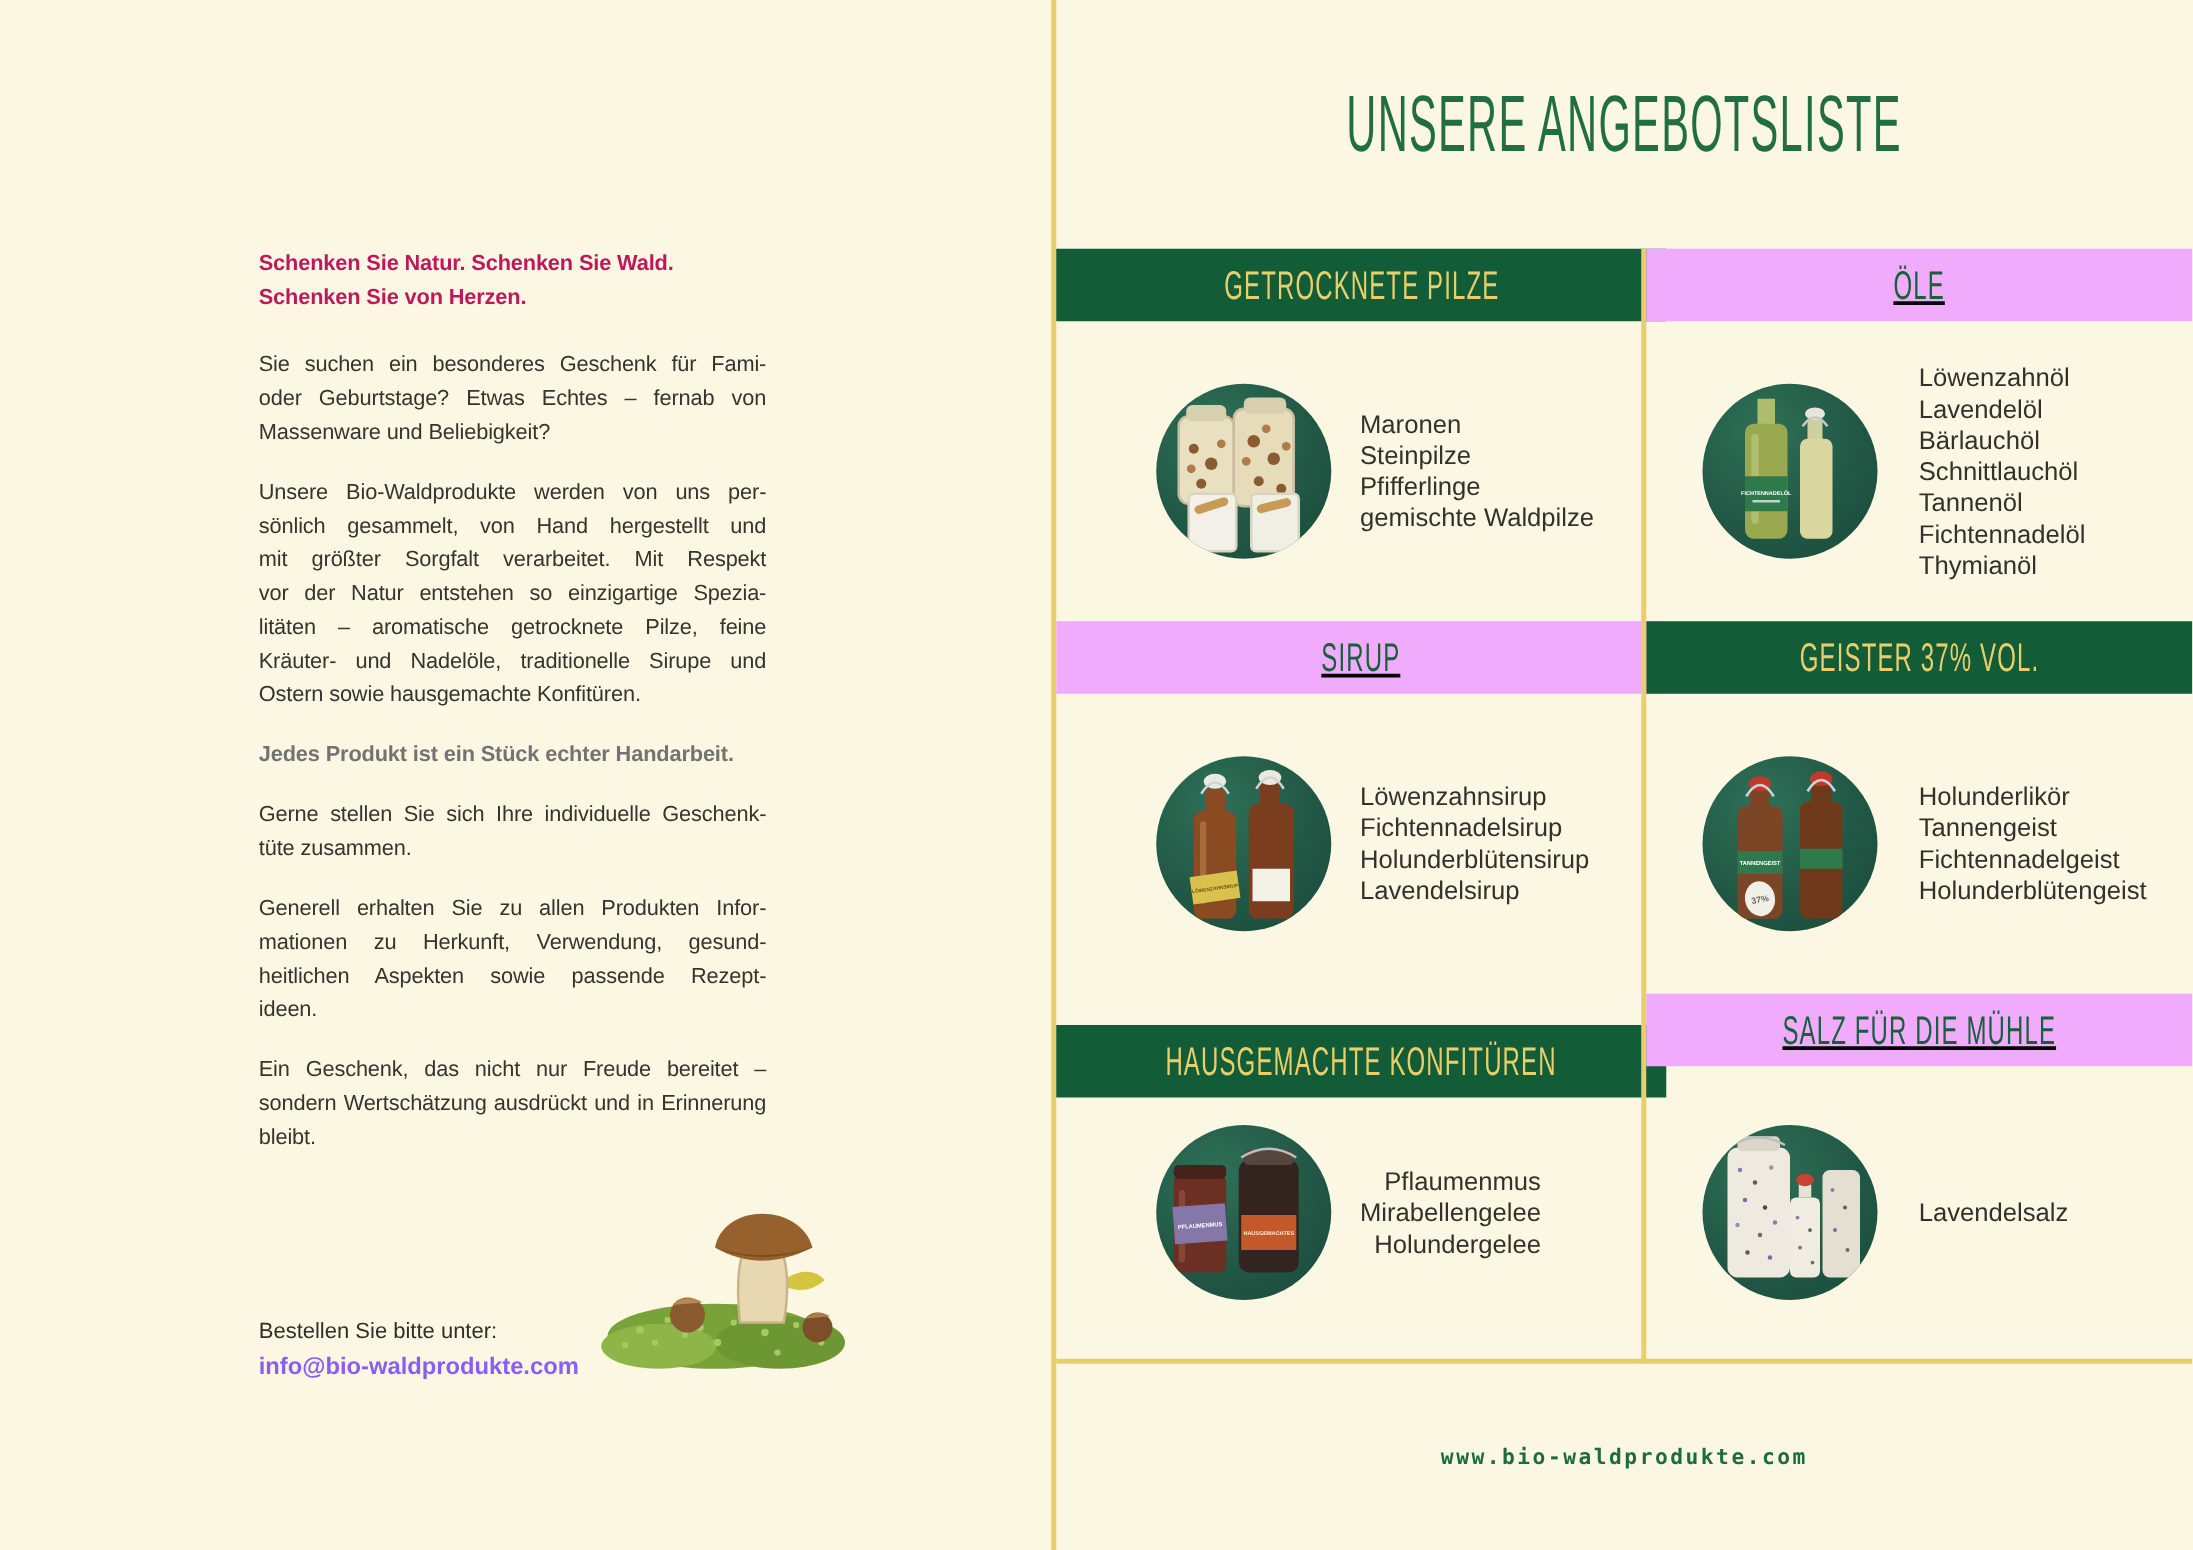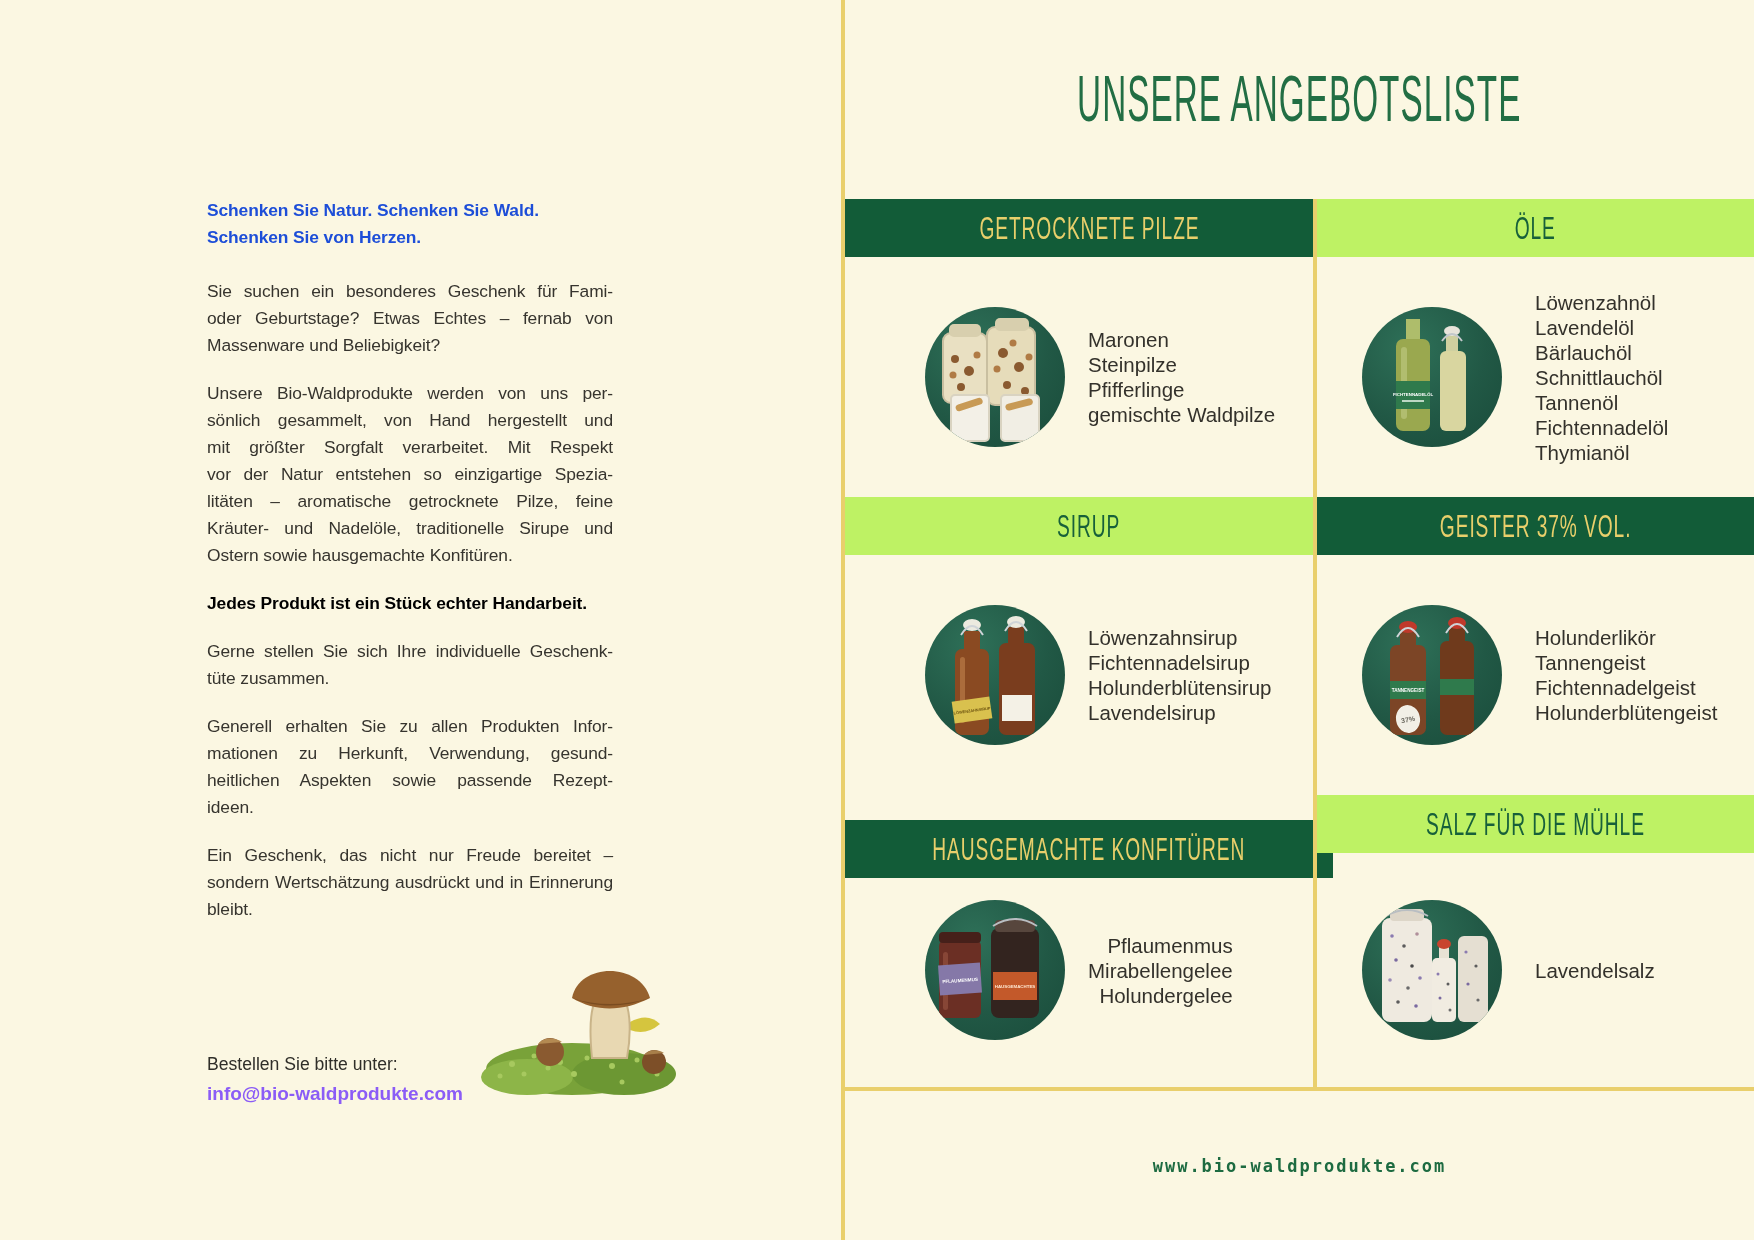--- a/index.html
+++ b/index.html
@@ -2,23 +2,23 @@
 <html><head>
 <meta charset="utf-8">
 <style>
   html,body{margin:0;padding:0;background:#fbf7e2;}
   #canvas{position:relative;width:1754px;height:1240px;background:#fbf7e2;
           font-family:"Liberation Sans",sans-serif;overflow:hidden;}
 
   
   .left-text{position:absolute;left:207px;top:197px;width:406px;
              font-size:17.4px;line-height:27px;color:#36342e;letter-spacing:-0.1px;}
-  #intro-heading{font-weight:bold;margin-bottom:27px;color:#1d4ed8;}
+  #intro-heading{font-weight:bold;margin-bottom:27px;color:#be185d;}
   .para{margin-bottom:21px;}
-  .para.bold{font-weight:bold;color:#000000;}
+  .para.bold{font-weight:bold;color:#737373;}
   .line{text-align:justify;text-align-last:justify;}
   .line.last{text-align-last:left;}
   .order-block{position:absolute;left:207px;top:1050px;font-size:17.6px;line-height:29px;color:#2f2e29;}
   .order-block .email{font-weight:bold;font-size:19px;color:#8b5cf6;}
   #mushroom{position:absolute;left:472px;top:936px;width:205px;height:165px;}
 
   
   .vline{position:absolute;background:#e9cf6c;}
   #fold{left:841px;top:0;width:4px;height:1240px;}
   #col-divider{left:1313px;top:199px;width:4px;height:892px;}
@@ -26,21 +26,21 @@
 
   
   #page-title{position:absolute;left:845px;top:62px;width:909px;height:80px;
               display:flex;align-items:flex-start;justify-content:center;margin:0;}
   #page-title span{display:inline-block;font-size:64px;font-weight:500;color:#226e44;
               letter-spacing:2px;transform:scaleX(.52);white-space:nowrap;}
 
   .band{position:absolute;height:58px;display:flex;align-items:center;justify-content:center;}
   .band.green{background:#125c38;}
   .band.green span{color:#e8cf6b;}
-  .band.yellow{background:#bef264;}
+  .band.yellow{background:#f0abfc;text-decoration:underline;}
   .band.yellow span{color:#17603a;}
   .band span{display:inline-block;font-size:32px;letter-spacing:1.5px;
              transform:scaleX(.6);white-space:nowrap;font-weight:500;}
   .bL{left:845px;width:488px;}
   .bR{left:1317px;width:437px;}
 
   .cell{position:absolute;display:flex;align-items:center;}
   .cL{left:845px;width:468px;}
   .cR{left:1317px;width:437px;}
   .r1{top:257px;height:240px;}

